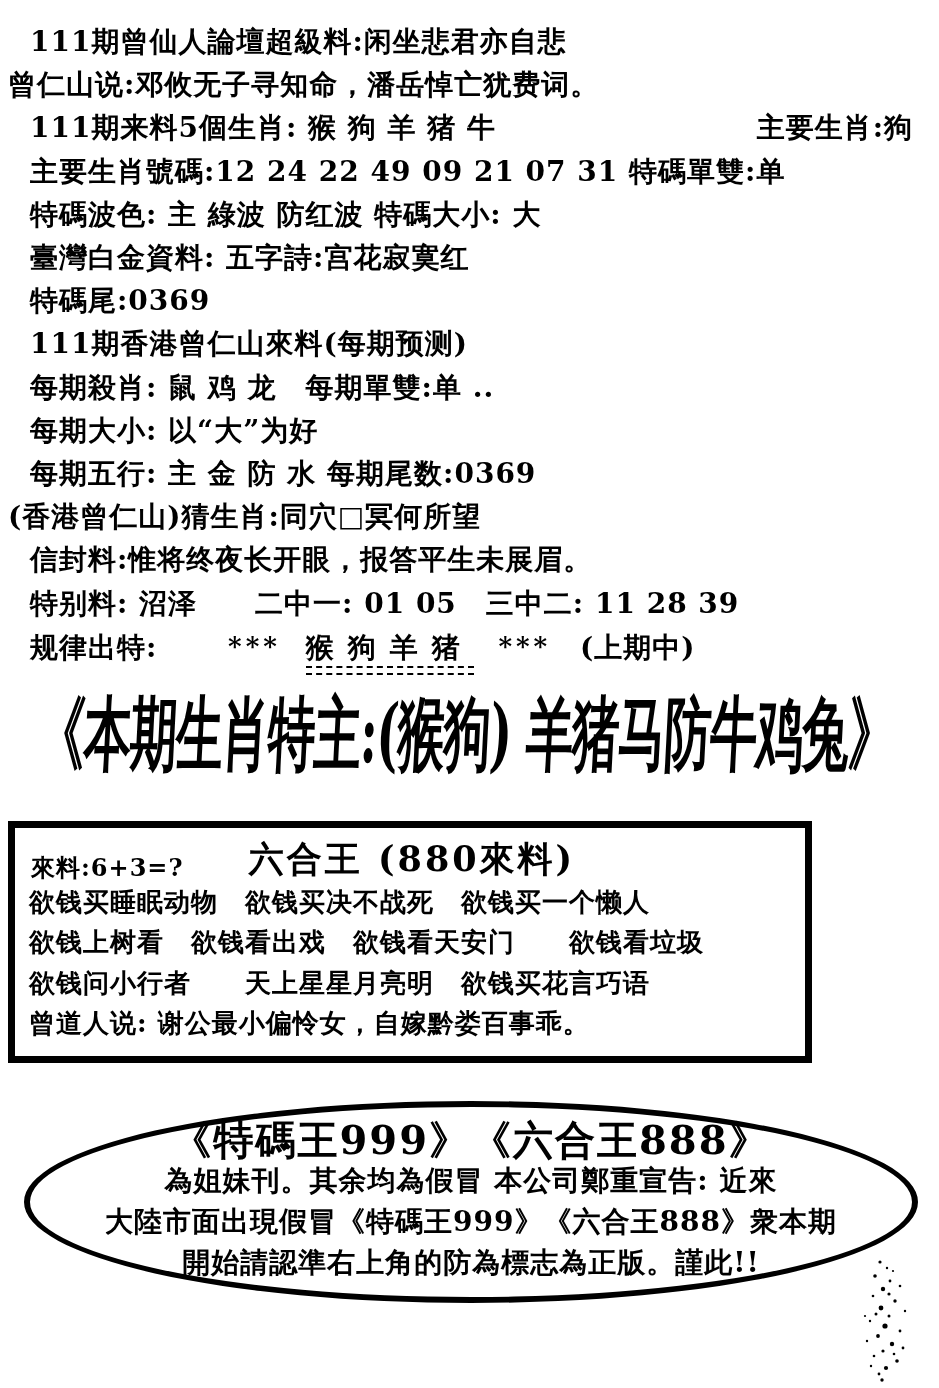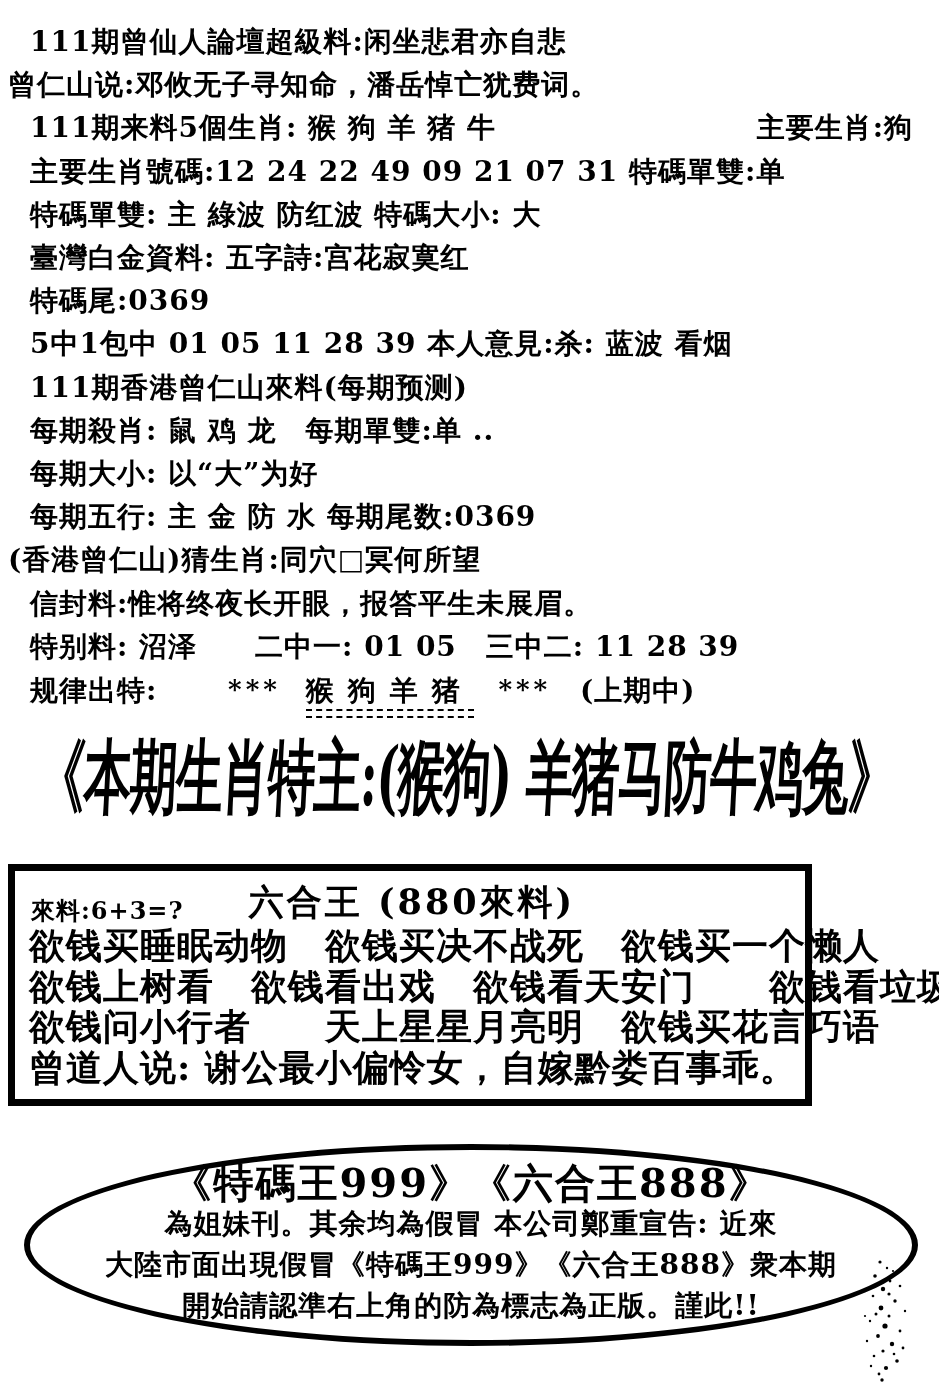--- a/index.html
+++ b/index.html
@@ -38,21 +38,21 @@
   .box{
     box-sizing:border-box;
     margin-left:8px;margin-top:10px;
     width:804px;
     border:7px solid #000;
     padding:2px 10px 12px 14px;
   }
   .box-head{position:relative;height:52px;}
   .box-note{position:absolute;left:2px;top:22px;font-size:24px;letter-spacing:1px;}
   .box-title{text-align:center;font-size:35px;letter-spacing:3px;padding-top:6px;}
-  .box-line{font-size:36px;line-height:40.5px;white-space:nowrap;letter-spacing:1px;}
+  .box-line{font-size:26px;line-height:40.5px;white-space:nowrap;letter-spacing:1px;}
 
   .oval{
     box-sizing:border-box;
     margin-left:24px;margin-top:38px;
     width:894px;height:202px;
     border:6px solid #000;
     border-radius:50%;
     text-align:center;
     padding-top:12px;
   }
@@ -68,24 +68,23 @@
 
   <div class="row">111期曾仙人論壇超級料:闲坐悲君亦自悲</div>
   <div class="row flush">曾仁山说:邓攸无子寻知命，潘岳悼亡犹费词。</div>
 
   <div class="row row-split">
     <span>111期来料5個生肖: 猴 狗 羊 猪 牛</span>
     <span>主要生肖:狗</span>
   </div>
 
   <div class="row">主要生肖號碼:12 24 22 49 09 21 07 31 特碼單雙:单</div>
-  <div class="row">特碼單雙: 主 綠波  防红波 特碼大小: 大</div>
+  <div class="row">特碼波色: 主 綠波  防红波 特碼大小: 大</div>
   <div class="row">臺灣白金資料:  五字詩:宫花寂寞红</div>
   <div class="row">特碼尾:0369</div>
-  <div class="row">5中1包中 01 05 11 28 39  本人意見:杀: 蓝波 看烟</div>
   <div class="row">111期香港曾仁山來料(每期预测)</div>
   <div class="row">每期殺肖: 鼠 鸡 龙　每期單雙:单 ..</div>
   <div class="row">每期大小: 以“大”为好</div>
   <div class="row">每期五行: 主 金 防 水 每期尾数:0369</div>
   <div class="row flush">(香港曾仁山)猜生肖:同穴□冥何所望</div>
   <div class="row">信封料:惟将终夜长开眼，报答平生未展眉。</div>
   <div class="row">特别料: 沼泽　　二中一: 01 05　三中二: 11 28 39</div>
 
   <div class="row">
     <span class="rule-prefix">规律出特:</span>

